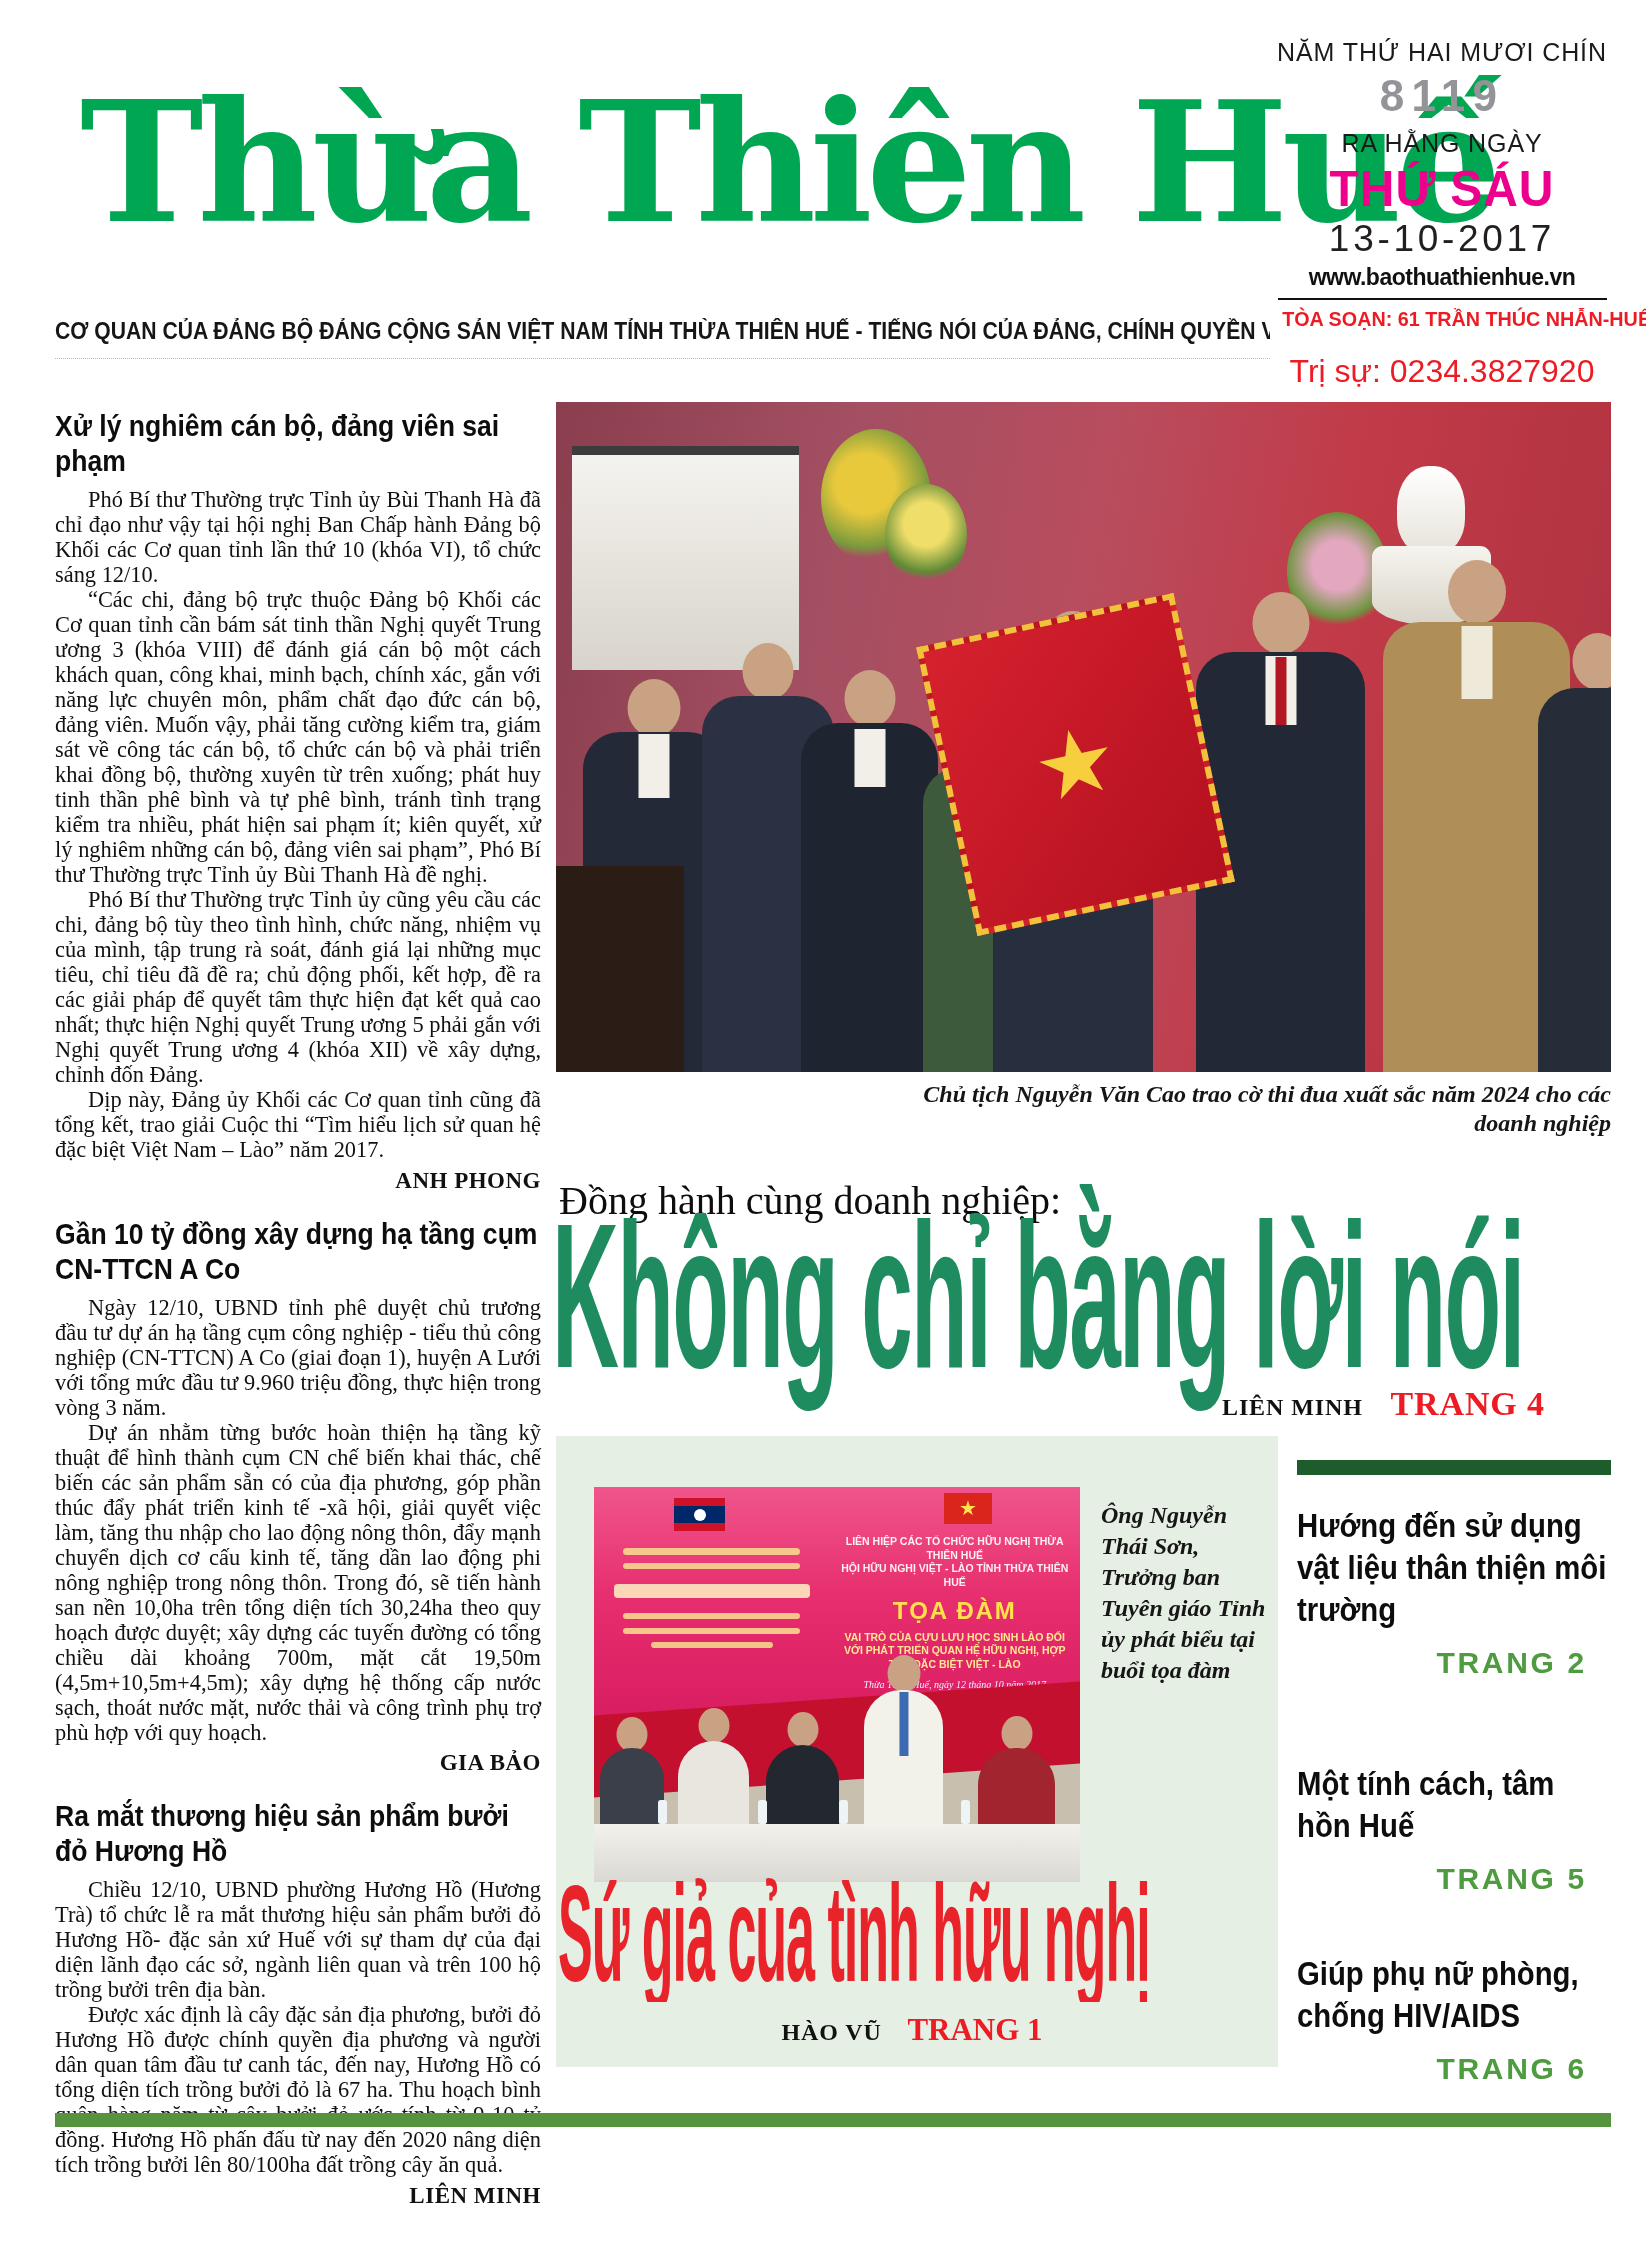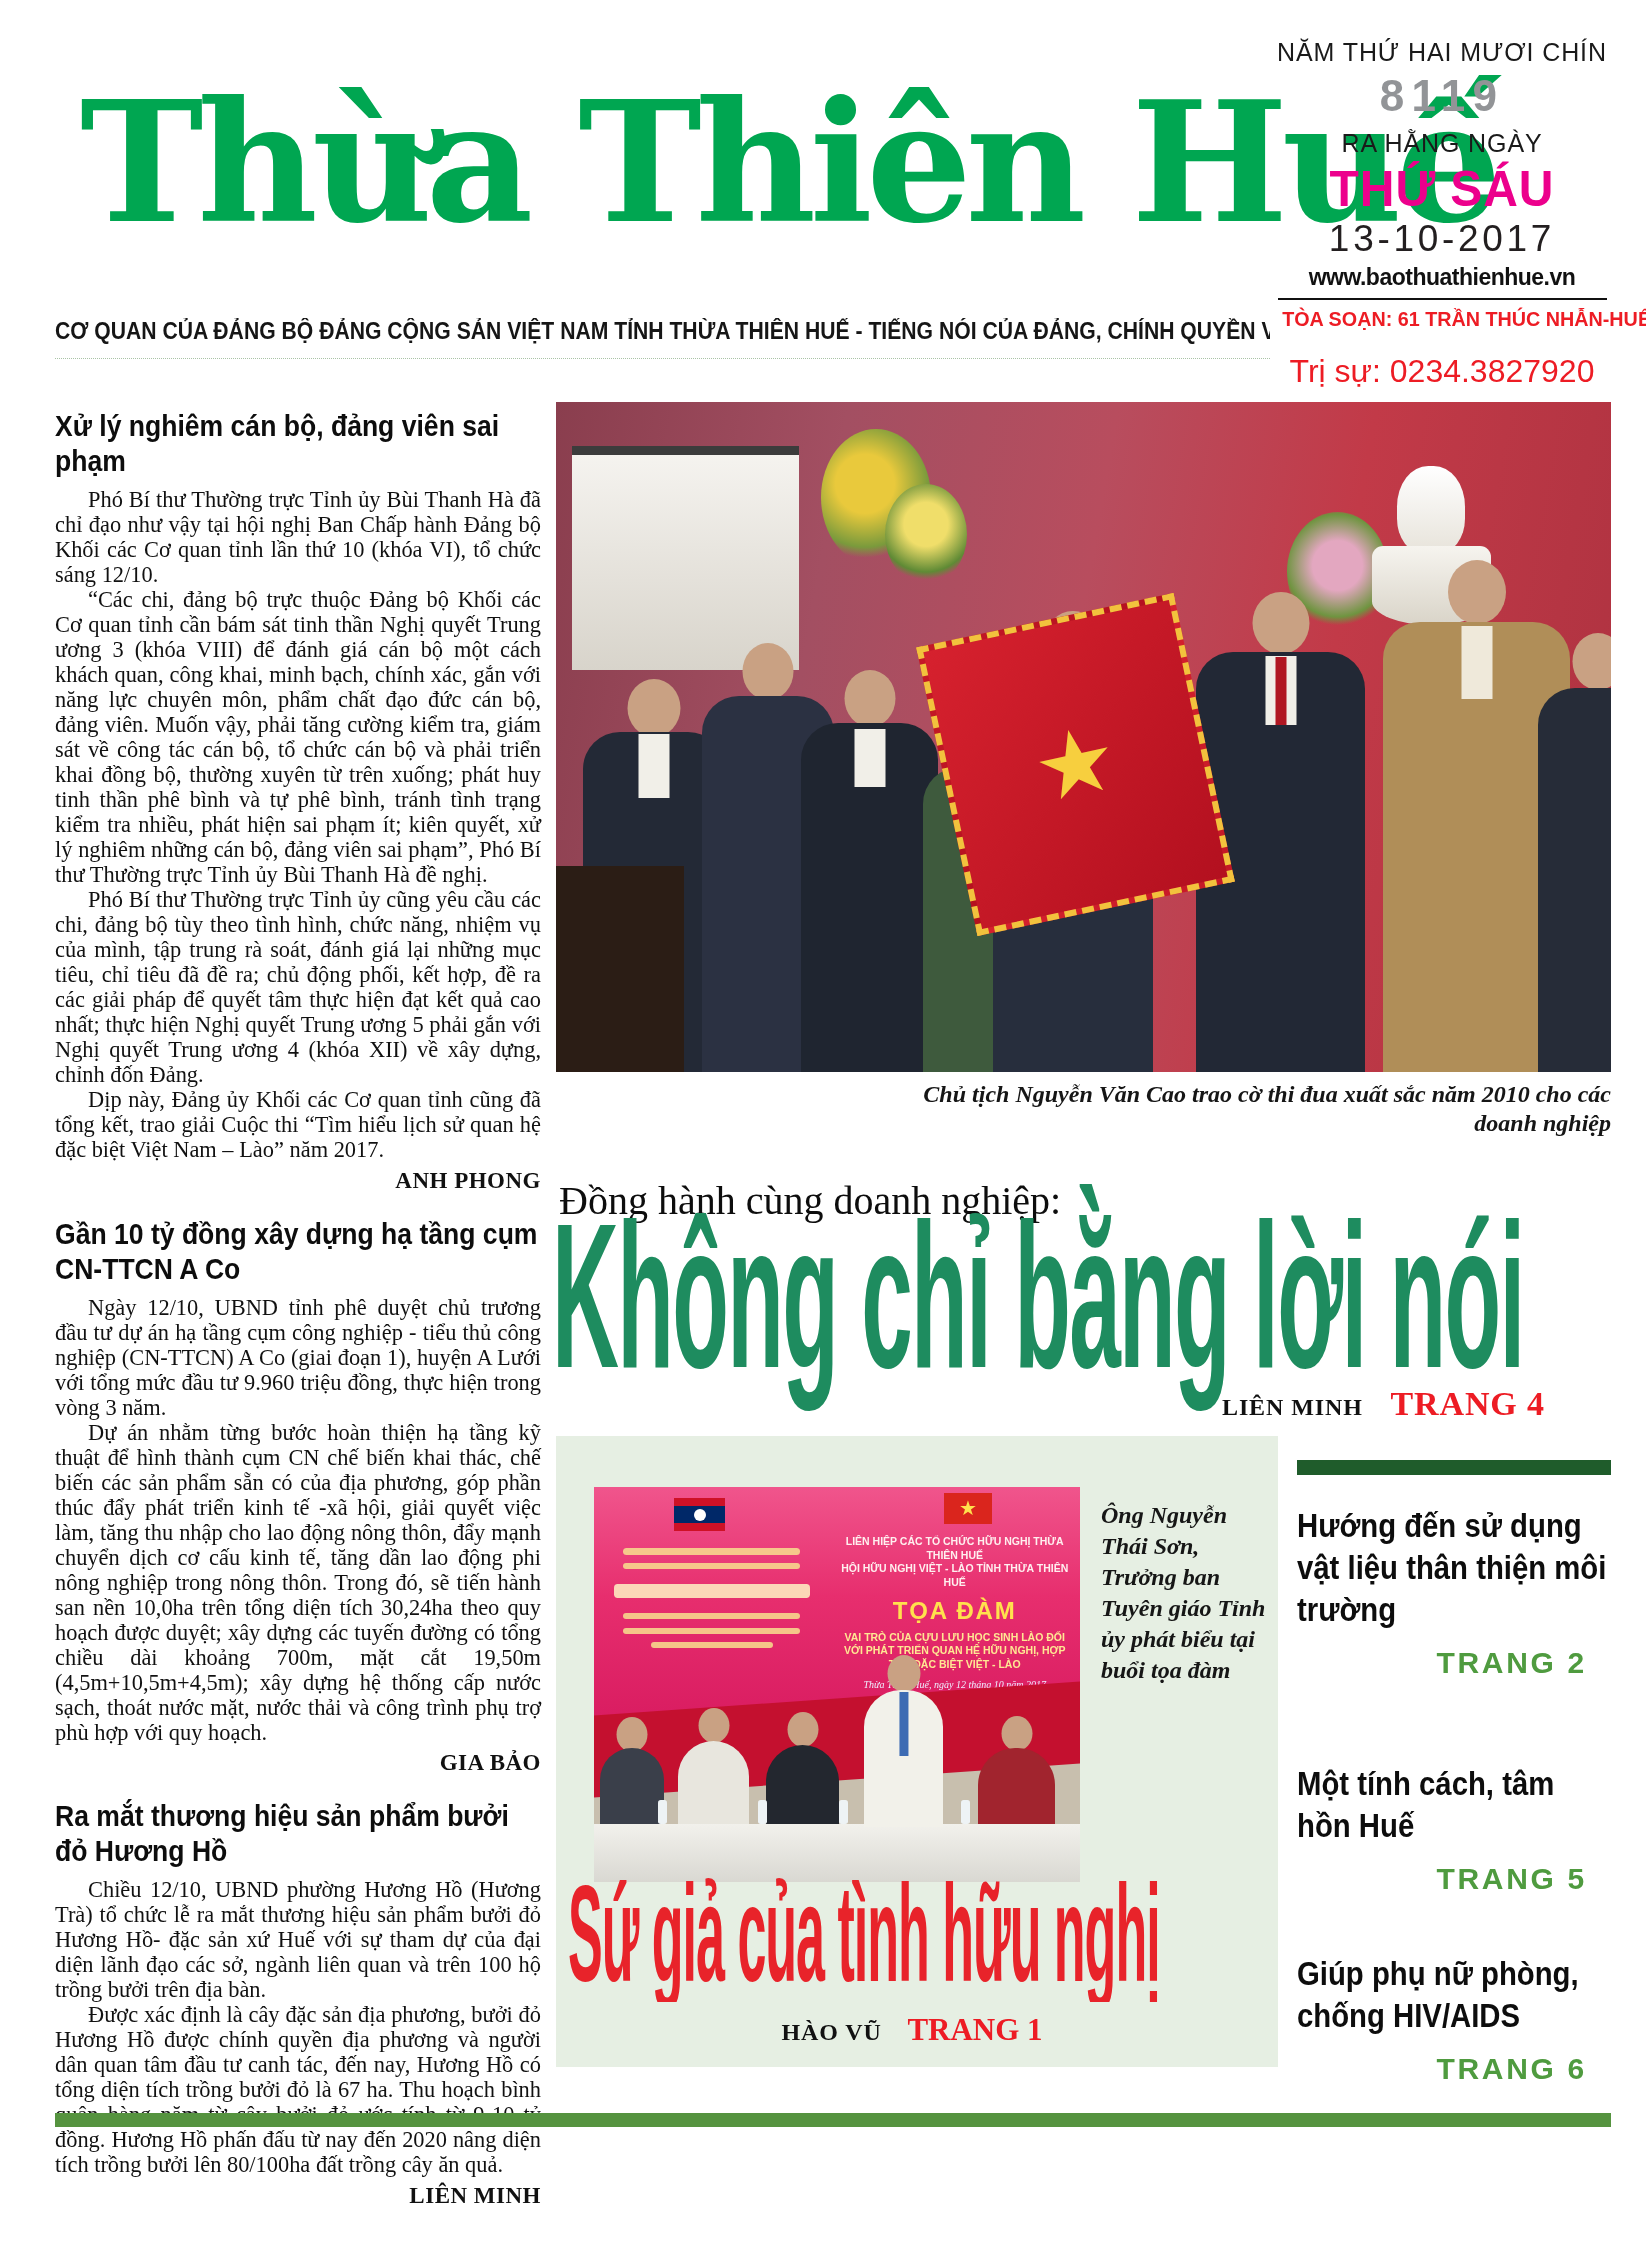--- a/index.html
+++ b/index.html
@@ -98,21 +98,21 @@
   .org{font-size:10.5px;font-weight:bold;line-height:13.7px;color:#ffefef;}
   .toadam{font-size:24px;font-weight:bold;color:#ffe14d;margin-top:7.3px;letter-spacing:1.8px;}
   .topic{font-size:10.5px;font-weight:bold;color:#ffe793;line-height:13.7px;margin-top:5.5px;}
   .bdate{font-size:10px;font-style:italic;color:#eef;margin-top:7.3px;font-family:"Liberation Serif",serif;}
   .p2people{position:absolute;left:0;bottom:0;width:100%;height:174px;}
   .p2table{position:absolute;left:0;bottom:0;width:100%;height:58px;
     background:linear-gradient(180deg,#f2f1ec,#d9d8d2);}
   .bottle{position:absolute;bottom:58px;width:9.1px;height:24px;background:#eef3f5;border-radius:2.7px;}
   .caption2{position:absolute;left:545px;top:64px;width:166px;font-style:italic;font-weight:bold;
     font-size:24px;line-height:31px;color:#161616;}
-  .redheadline-wrap{position:absolute;left:12px;top:429px;width:694px;height:137px;overflow:hidden;}
+  .redheadline-wrap{position:absolute;left:2px;top:429px;width:694px;height:137px;overflow:hidden;}
   .redheadline{display:inline-block;white-space:nowrap;font-family:"Liberation Sans",sans-serif;
     font-weight:bold;font-size:137px;line-height:137px;letter-spacing:-2.7px;color:#e8232a;
     transform:scaleX(.38);transform-origin:0 0;}
   .fbyline{position:absolute;left:164px;top:576px;width:384px;text-align:center;}
   .fbyline .who{font-weight:bold;font-size:24px;letter-spacing:0.9px;margin-right:22px;color:#111;}
   .fbyline .pref{font-weight:bold;font-size:31px;color:#ed1c24;}
 
   
   .sidebar{position:absolute;left:1297px;top:1460px;width:314px;height:658px;}
   .sidebar-bar{position:absolute;left:0;top:0;width:100%;height:14.6px;background:#1f5c2b;}
@@ -232,21 +232,21 @@
       <div class="head" style="width:51px;height:57px;"></div>
       <div class="body" style="height:384px;background:#262c38;"></div>
     </div>
 
     <div class="flag">
       <span class="star">★</span>
     </div>
     <div class="lectern"></div>
   </div>
 
-  <div class="caption1">Chủ tịch Nguyễn Văn Cao trao cờ thi đua xuất sắc năm 2010 cho các doanh nghiệp</div>
+  <div class="caption1">Chủ tịch Nguyễn Văn Cao trao cờ thi đua xuất sắc năm 2024 cho các doanh nghiệp</div>
 
   <div class="kicker">Đồng hành cùng doanh nghiệp:</div>
   <div class="bigheadline-wrap">
     <span class="bigheadline">Không chỉ bằng lời nói</span>
   </div>
   <div class="mainbyline">
     <span class="who">LIÊN MINH</span>
     <span class="pref">TRANG 4</span>
   </div>
 

